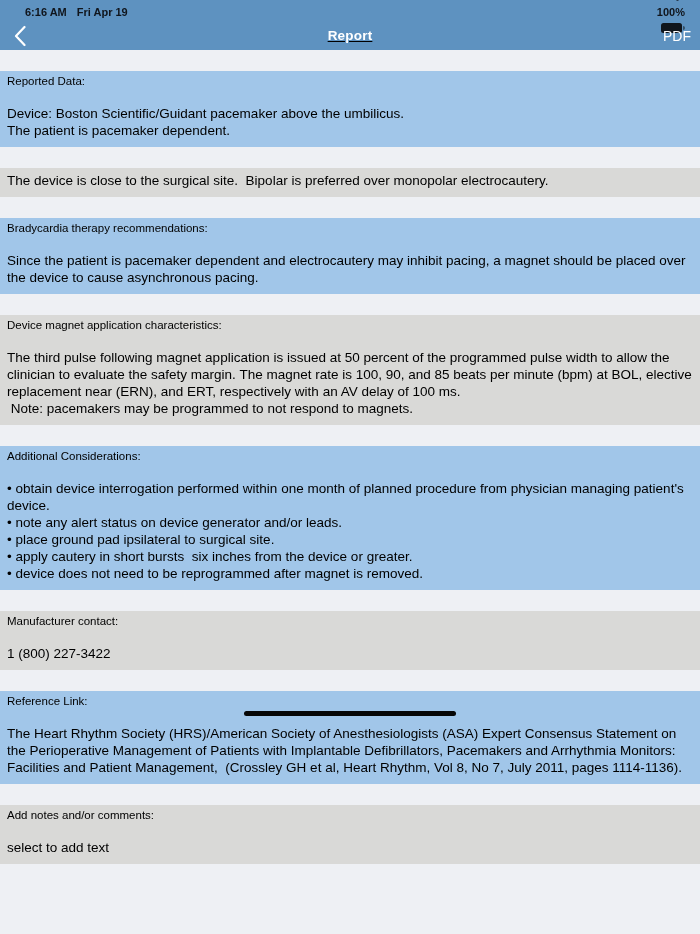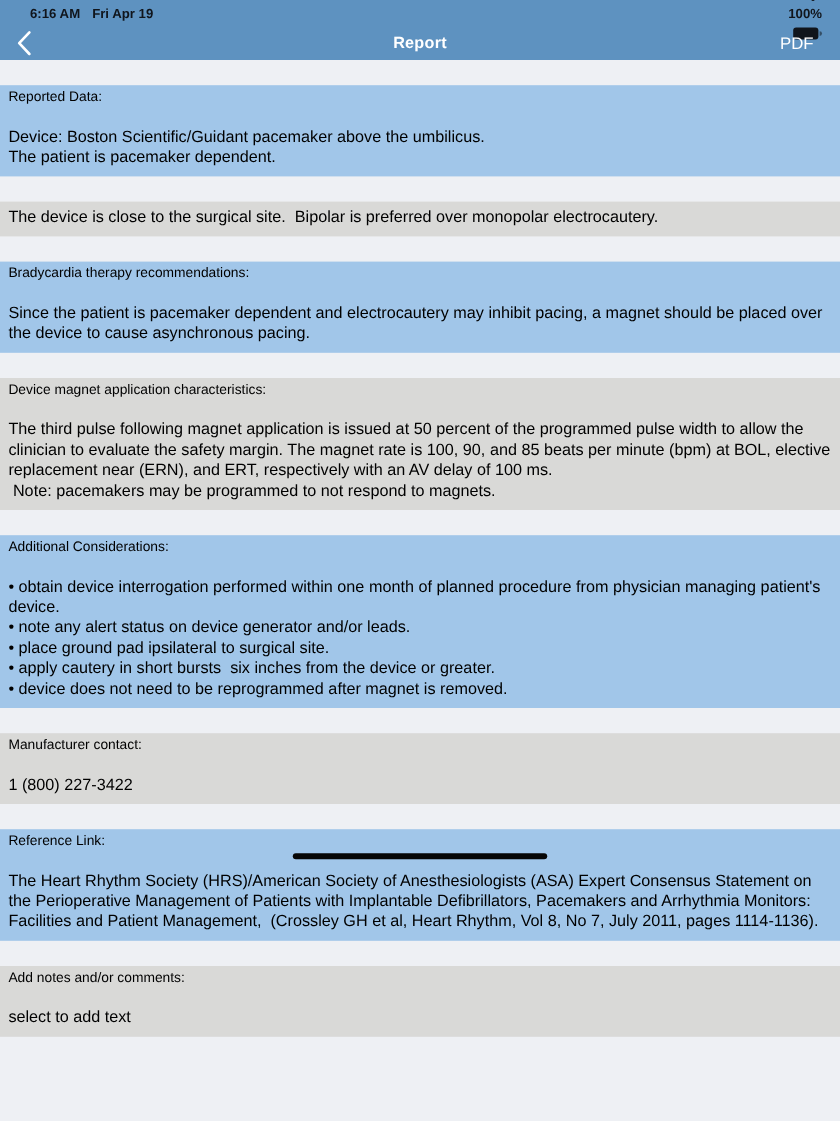--- a/index.html
+++ b/index.html
@@ -27,31 +27,31 @@
     position: absolute; left: 0; top: 0;
     width: 21px; height: 10.5px; border-radius: 2.5px;
     background: #10151c; display: block;
   }
   .batt-nub {
     position: absolute; left: 21.5px; top: 3.2px;
     width: 2px; height: 4px; border-radius: 0 2px 2px 0;
     background: rgba(16,21,28,.55); display: block;
   }
 
-  .navbar { height: 29px; position: relative; display: flex; align-items: center; }
+  .navbar { height: 29px; position: relative; display: flex; align-items: center; text-decoration: underline; }
   .back-button {
     position: absolute; left: 14px; top: 50%; transform: translateY(-50%);
     background: none; border: none; cursor: pointer; line-height: 0; padding: 0;
   }
   .nav-title {
     width: 100%; text-align: center;
     color: #fff; font-size: 13.5px; font-weight: 700; letter-spacing: .2px;
   }
   .pdf-button {
-    position: absolute; right: 22px; top: 50%; transform: translateY(-50%);
+    position: absolute; right: 9px; top: 50%; transform: translateY(-50%);
     background: none; border: none; cursor: pointer;
     color: #fff; font-size: 14px; font-family: "Liberation Sans", sans-serif;
   }
 
   
   .report-section { margin-top: 21px; padding: 4px 8px 8px 7px; }
   .report-section.blue { background: var(--section-blue, #a1c6e9); }
   .report-section.gray { background: var(--section-gray, #d9d9d7); }
   .section-label { font-size: 11.5px; line-height: 12px; margin-bottom: 18px; }
   .section-body { font-size: 13.5px; line-height: 17px; white-space: pre-wrap; }

